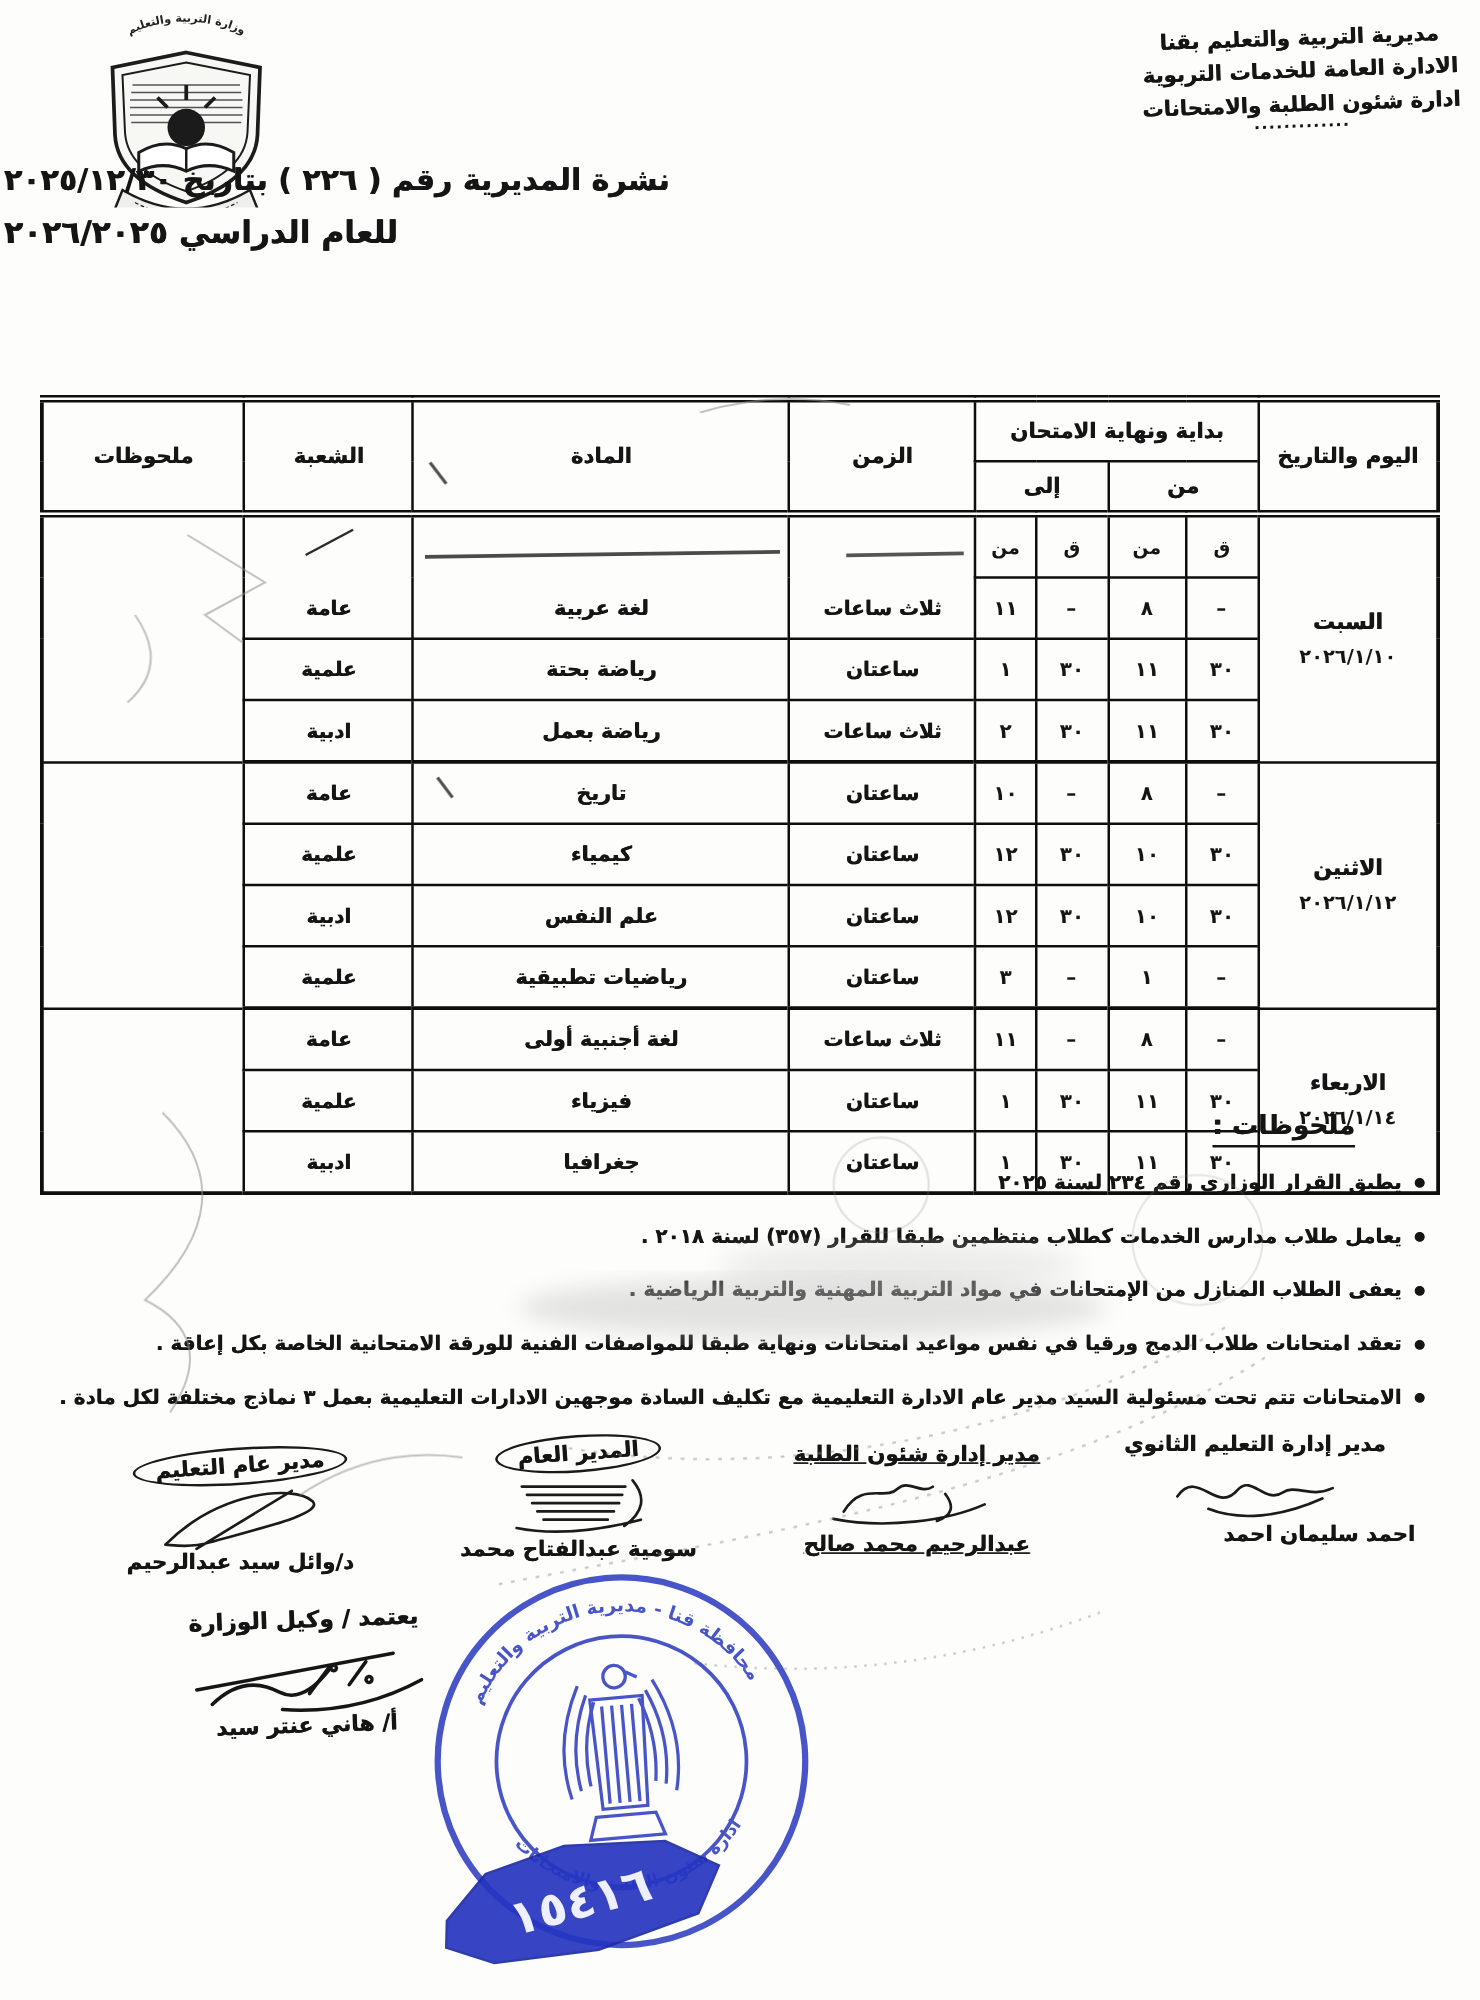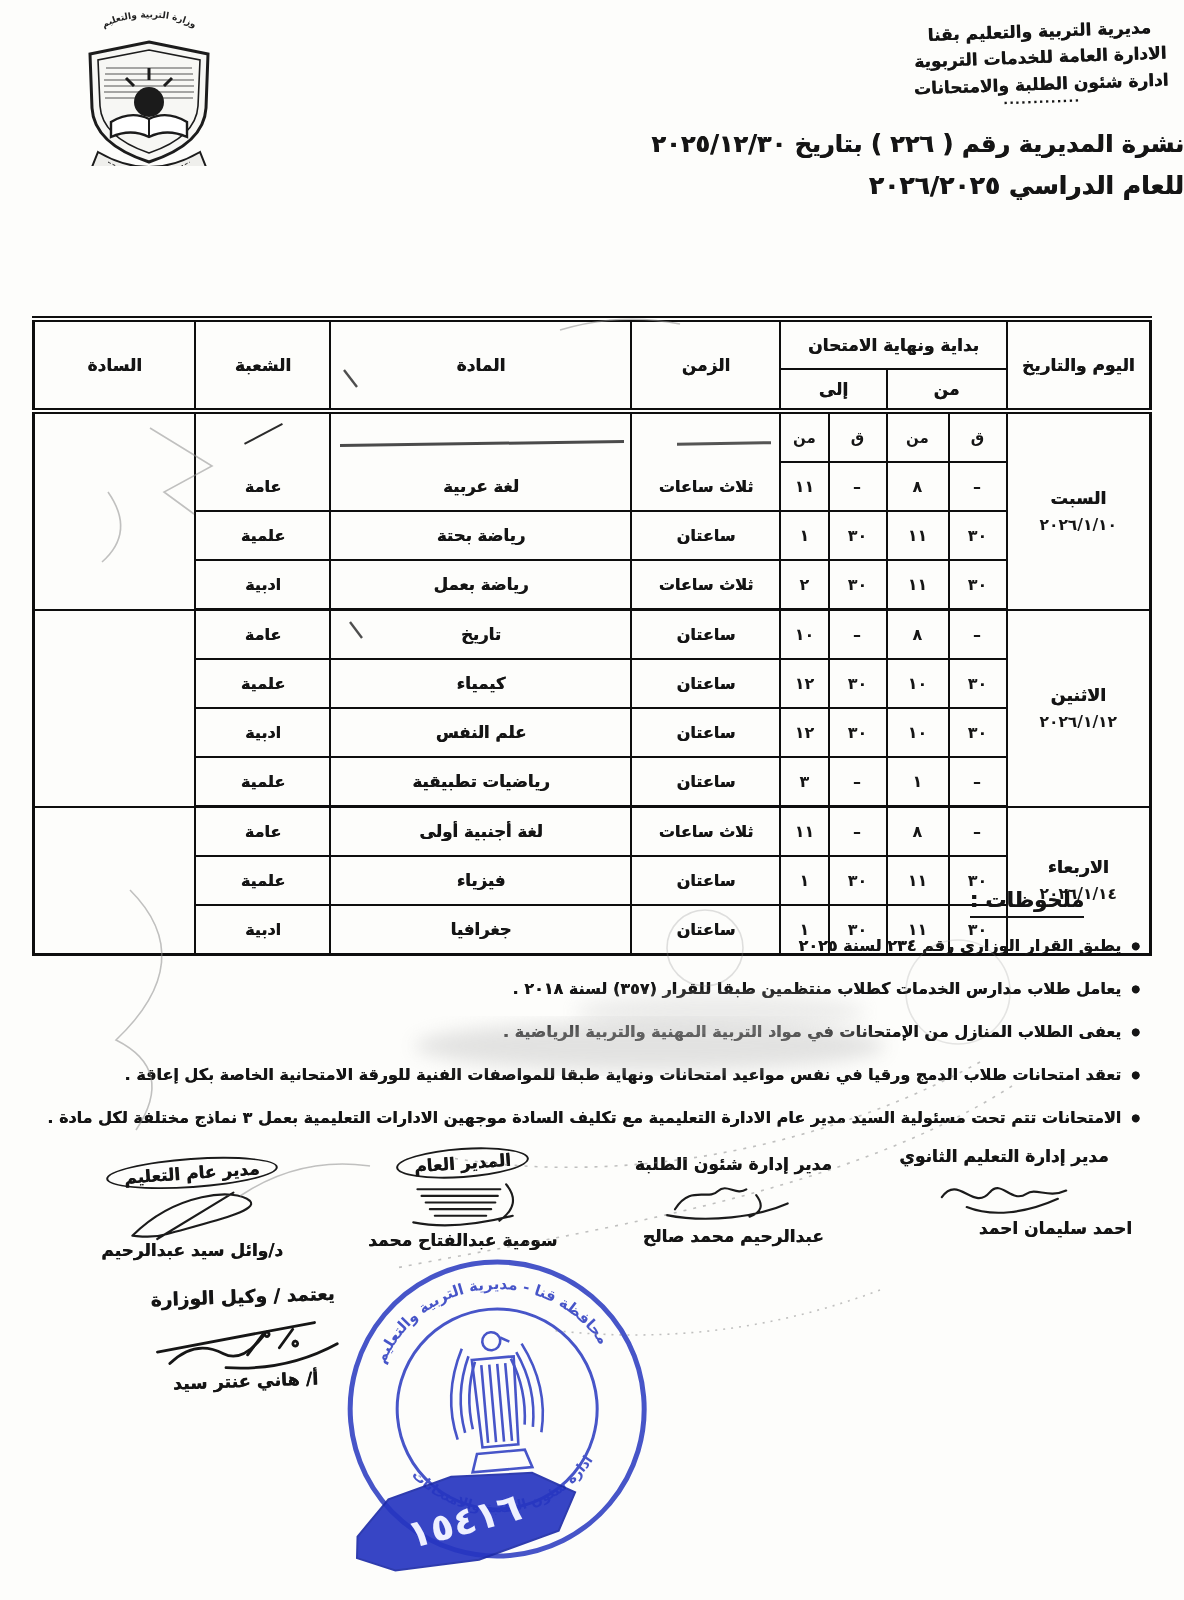--- a/index.html
+++ b/index.html
@@ -7,21 +7,21 @@
     position:relative;width:1184px;height:1600px;margin:0 auto;
     background:#fdfdfb;overflow:hidden;color:#151515;
     font-family:"DejaVu Sans",sans-serif;font-weight:700;direction:rtl;
   }
   
   .letterhead{position:absolute;top:18px;right:16px;text-align:center;transform:rotate(-2deg);}
   .letterhead .lh-line{font-size:17px;line-height:1.55;text-shadow:.4px 0 0 currentColor;}
   .letterhead .lh-dots{font-size:13px;letter-spacing:1px;margin-top:-6px;}
   .logo-wrap{position:absolute;top:6px;left:56px;width:186px;height:160px;}
   
-  .titles{position:absolute;top:130px;left:16px;right:0;text-align:right;}
+  .titles{position:absolute;top:130px;left:3px;right:0;text-align:left;}
   .t1{font-size:24px;margin-bottom:13px;text-shadow:.5px 0 0 currentColor;}
   .t2{font-size:25px;margin-bottom:11px;text-shadow:.5px 0 0 currentColor;}
   .t3{font-size:25px;margin-bottom:0;text-shadow:.5px 0 0 currentColor;}
   .t4{font-size:23px;display:inline-block;border-bottom:2.5px solid #151515;padding-bottom:3px;text-shadow:.5px 0 0 currentColor;}
   
   .exam-table{
     position:absolute;top:316px;right:32px;width:1117px;table-layout:fixed;
     border-collapse:collapse;border:3px solid #0e0e0e;border-top:6px double #0e0e0e;
     direction:rtl;
   }
@@ -45,21 +45,21 @@
   .mada{font-size:16.5px;text-shadow:.5px 0 0 currentColor;}
   .group-end td{border-bottom:3.5px solid #0e0e0e;}
   
   .notes-sec{position:absolute;top:888px;right:44px;left:36px;}
   .notes-head{font-size:21px;width:fit-content;margin:0 56px 16px 0;border-bottom:2.5px solid #151515;padding-bottom:4px;text-shadow:.5px 0 0 currentColor;}
   .note-item{font-size:16px;line-height:1.5;margin-bottom:19px;text-shadow:.3px 0 0 currentColor;}
   .note-item::before{content:"●";font-size:10px;margin-left:10px;vertical-align:2px;}
   
   .sig-row{position:absolute;top:1140px;right:52px;left:64px;display:flex;justify-content:space-between;align-items:flex-start;}
   .sig-block{width:24%;text-align:center;}
-  .sb0{margin-top:6px;text-align:right;} .sb1{margin-top:14px;} .sb2{margin-top:8px;} .sb3{margin-top:18px;}
+  .sb0{margin-top:6px;text-align:right;} .sb1{margin-top:14px;text-decoration:underline;} .sb2{margin-top:8px;} .sb3{margin-top:18px;}
   .sig-title{font-size:17px;width:fit-content;margin:0 auto;text-shadow:.4px 0 0 currentColor;}
   .sig-title.circled{border:2.5px solid #1a1a1a;border-radius:50%;padding:3px 16px;transform:rotate(-4deg);}
   .squiggle{width:190px;height:58px;display:block;margin:-2px auto -6px;}
   .sig-name{font-size:17px;margin-top:2px;text-shadow:.4px 0 0 currentColor;}
   
   .approval{position:absolute;top:1286px;left:104px;width:280px;text-align:center;transform:rotate(-2deg);}
   .appr-label{font-size:18.5px;text-shadow:.5px 0 0 currentColor;}
   .appr-sig{width:230px;height:78px;display:block;margin:-4px auto -10px;}
   .appr-name{font-size:17.5px;text-shadow:.4px 0 0 currentColor;}
   
@@ -123,21 +123,21 @@
         <col style="width:135px">
         <col style="width:162px">
     </colgroup>
     <thead>
       <tr>
         <th rowspan="2">اليوم والتاريخ</th>
         <th colspan="4" class="h-timing">بداية ونهاية الامتحان</th>
         <th rowspan="2">الزمن</th>
         <th rowspan="2">المادة</th>
         <th rowspan="2">الشعبة</th>
-        <th rowspan="2">السادة</th>
+        <th rowspan="2">ملحوظات</th>
       </tr>
       <tr>
         <th colspan="2" class="h-from">من</th>
         <th colspan="2" class="h-to">إلى</th>
       </tr>
     </thead>
     <tbody id="exam-body">
         <tr class="units-row">
           <td class="day-cell" rowspan="4">
             <div class="day-name">السبت</div>

